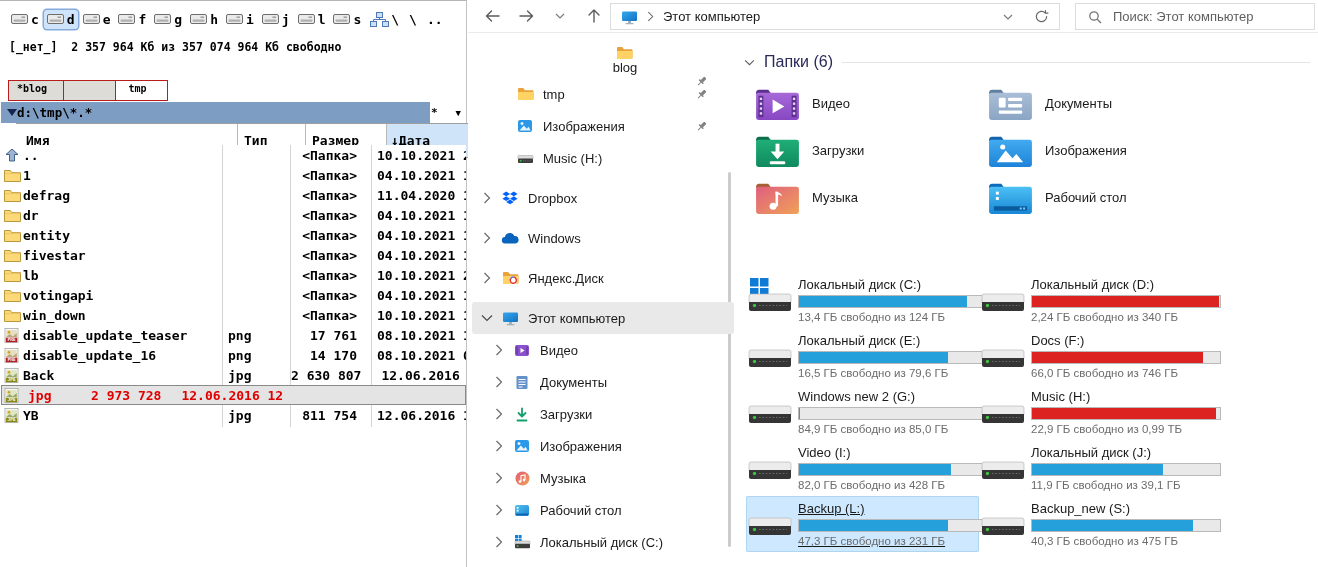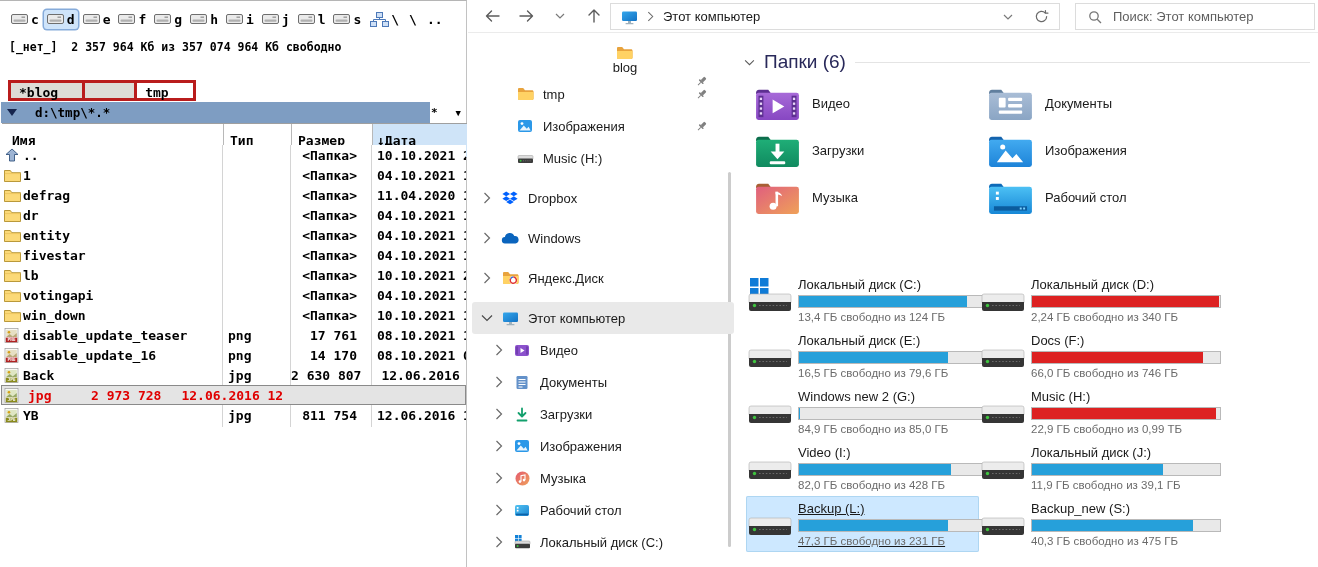--- a/index.html
+++ b/index.html
@@ -11,31 +11,31 @@
   #tc { position:absolute; left:0; top:0; width:467px; height:567px; background:#fff;
         border-top:1px solid #b5b5b5; border-right:1px solid #c2c2c2;
         font-family:"DejaVu Sans Mono", monospace; font-weight:bold; font-size:13px; color:#000; }
   #tc-drivebar { position:absolute; top:6px; left:8px; right:2px; height:24px; display:flex; align-items:center; }
   .drive-btn { display:flex; align-items:center; gap:3px; padding:2px 3px; border-radius:3px; margin-right:2px; }
   .drive-btn .dl { font-size:13px; }
   .drive-btn.selected { background:#cfe4fa; box-shadow:0 0 0 1.5px #86abda; }
   .tc-sysbtn { padding:2px 4px; margin-right:2px; display:flex; align-items:center; gap:2px; }
   #tc-status { position:absolute; top:39px; left:9px; font-size:11.5px; letter-spacing:0; white-space:pre; }
   #tc-tabs { position:absolute; top:79px; left:8px; height:21px; display:flex; align-items:flex-end; }
-  .tc-tab { height:21px; min-width:52px; padding:2px 24px 0 8px; text-align:center; font-size:13px;
-            background:#dddcd6; border:3px solid #b91c1c; }
+  .tc-tab { height:21px; min-width:52px; padding:2px 16px 0 8px; text-align:center; font-size:10px;
+            background:#dddcd6; border:1px solid #b91c1c; }
   .tc-tab + .tc-tab { border-left:none; }
   .tc-tab.active { background:#fff; }
   #tc-pathbar { position:absolute; top:101px; left:1px; width:429px; height:21px; background:#7e9dc2;
-                display:flex; align-items:center; padding-left:6px; gap:18px; font-size:12.5px; }
+                display:flex; align-items:center; padding-left:6px; gap:0; font-size:12.5px; }
   .path-tri { width:0; height:0; border-left:5px solid transparent; border-right:5px solid transparent;
               border-top:7px solid #16254d; }
   #tc-pathbtns { position:absolute; top:101px; right:3px; width:34px; height:21px; display:flex;
                  align-items:center; justify-content:space-between; font-size:11px; padding:0 2px; }
-  #tc-header { position:absolute; top:122px; left:2px; width:465px; height:35px; display:flex;
+  #tc-header { position:absolute; top:122px; left:16px; width:465px; height:35px; display:flex;
                border-top:1px solid #9f9f9f; border-bottom:1px solid #9f9f9f; font-size:13px; background:#fff;text-align:center; }
   .hc { display:flex; align-items:center; border-right:1px solid #b8b8b8; height:100%; }
   .h-name { width:222px; padding-left:10px; }
   .h-type { width:68px; padding-left:6px; }
   .h-size { width:81px; padding-left:6px; }
   .h-date { flex:1; padding-left:4px; background:#cfe4f8; border-right:none; }
   #tc-list { position:absolute; top:144px; left:1px; width:465px; bottom:0; background:#fff; }
   .vline { position:absolute; top:0; bottom:140px; width:1px; background:#d4d4d4; }
   .tc-row { position:relative; height:20px; display:flex; align-items:center; font-size:13px; }
   .tc-row.cursor { background:#e4e4e4; box-shadow:0 0 0 1px #8a8a8a inset; color:#e00000; }
@@ -66,21 +66,21 @@
   .sb-item.top .sb-chev { margin-left:8px; }
   .sb-item.child .sb-chev { margin-left:20px; }
   .sb-item.pinlvl { padding-left:36px; }
   .sb-ic { width:20px; margin-left:7px; display:inline-flex; justify-content:center; }
   .sb-label { margin-left:8px; white-space:nowrap; }
   .sb-pin { margin-left:auto; margin-right:26px; display:inline-flex; }
   #sb-scroll { position:absolute; left:256px; top:132px; width:3px; height:375px; background:#cccccc; border-radius:2px; }
 
   #ex-main { position:absolute; left:272px; top:40px; right:0; bottom:0; overflow:hidden; }
   .sec-hdr { position:absolute; left:4px; right:8px; height:20px; display:flex; align-items:center; gap:9px; }
-  .sec-title { font-size:19px; color:#29295a; white-space:nowrap; }
+  .sec-title { font-size:16px; color:#29295a; white-space:nowrap; }
   .sec-rule { flex:1; height:1px; background:#e4e4e4; }
   #folders-hdr { top:12px; }
   #folders-grid { position:absolute; top:40px; left:0; display:grid; grid-template-columns:233px 233px;
                   grid-auto-rows:47px; padding-left:6px; }
   .f-tile { display:flex; align-items:center; gap:11px; padding-left:8px; }
   .f-label { font-size:13px; }
   #drives-hdr { top:208px; }
   #drives-grid { position:absolute; top:232px; left:0; display:grid; grid-template-columns:233px 233px;
                  grid-auto-rows:56px; padding-left:6px; }
   .d-tile { display:flex; align-items:center; gap:6px; padding:4px 2px 4px 2px; border-radius:2px; }

